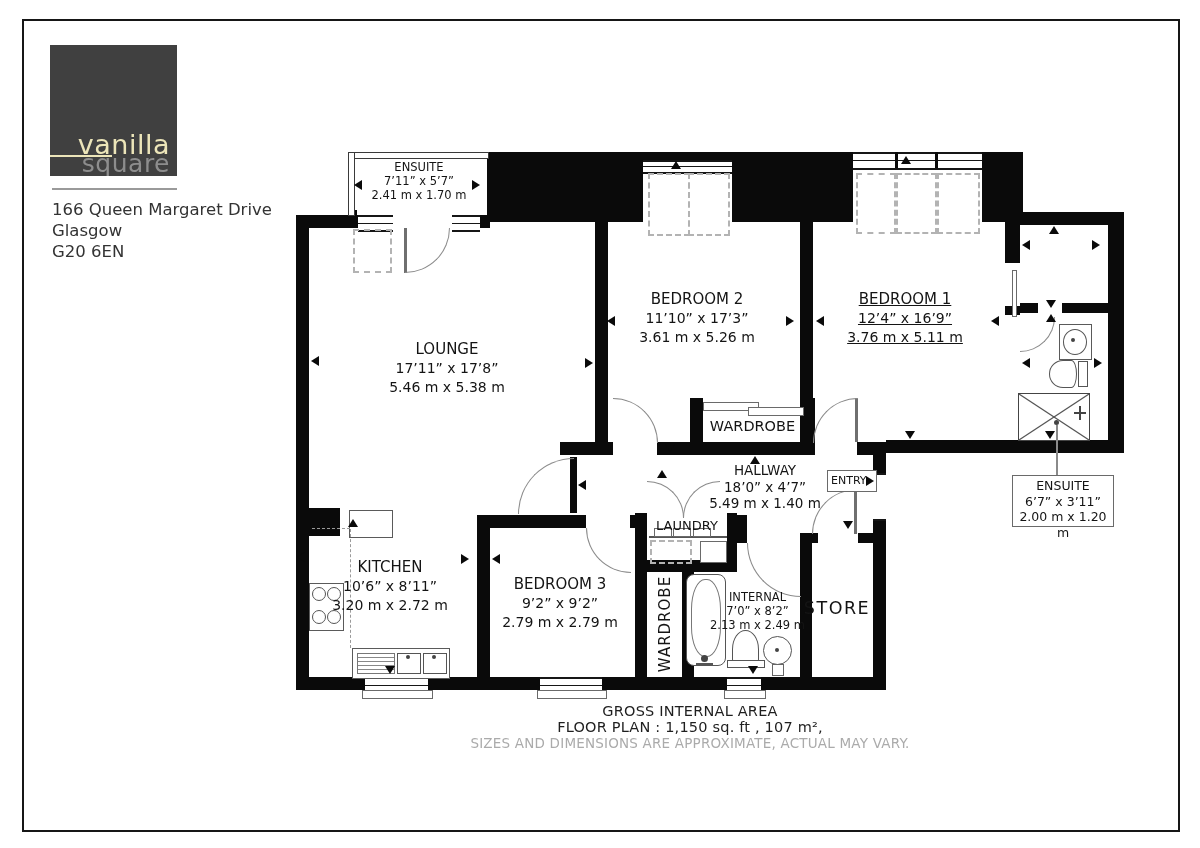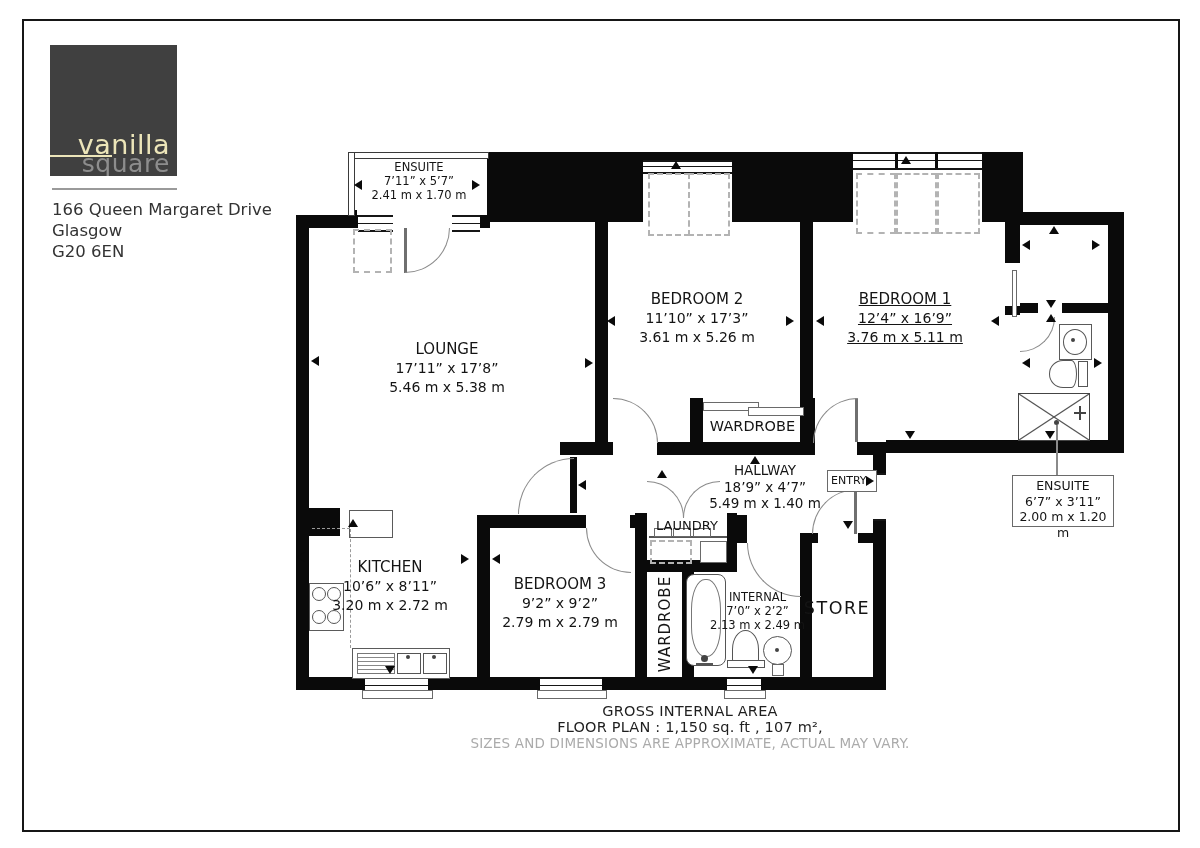--- a/index.html
+++ b/index.html
@@ -244,26 +244,26 @@
     <div class="dm">10’6” x 8’11”</div>
     <div class="dm">3.20 m x 2.72 m</div>
   </div>
   <div class="lbl" style="left:465px;top:575px;width:190px;">
     <div class="nm">BEDROOM 3</div>
     <div class="dm">9’2” x 9’2”</div>
     <div class="dm">2.79 m x 2.79 m</div>
   </div>
   <div class="lbl sm" style="left:700px;top:590px;width:115px;">
     <div class="nm">INTERNAL</div>
-    <div class="dm">7’0” x 2’2”</div>
+    <div class="dm">7’0” x 8’2”</div>
     <div class="dm">2.13 m x 2.49 m</div>
   </div>
   <div class="lbl md" style="left:665px;top:462px;width:200px;">
     <div class="nm">HALLWAY</div>
-    <div class="dm">18’9” x 4’7”</div>
+    <div class="dm">18’0” x 4’7”</div>
     <div class="dm">5.49 m x 1.40 m</div>
   </div>
 
   <div class="thinbox lbl" style="left:1012px;top:475px;width:100px;height:48px;padding-top:2px;">
     <div style="font-size:12.5px;line-height:15.5px;">ENSUITE</div>
     <div style="font-size:12.5px;line-height:15.5px;">6’7” x 3’11”</div>
     <div style="font-size:12.5px;line-height:15.5px;">2.00 m x 1.20 m</div>
   </div>
 
   <div class="tag" style="left:703px;top:418px;width:99px;font-size:14.5px;">WARDROBE</div>

